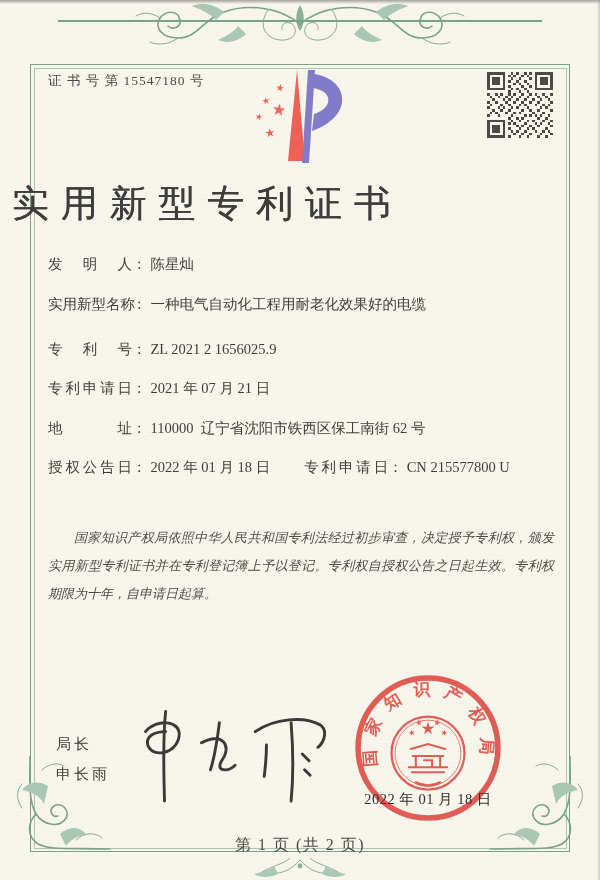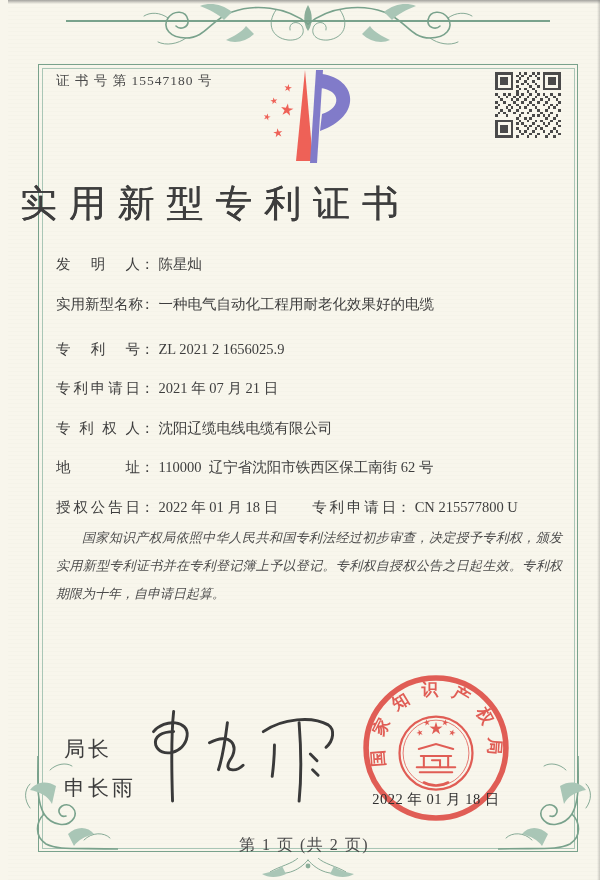--- a/index.html
+++ b/index.html
@@ -11,21 +11,20 @@
     width:600px;height:880px;position:relative;overflow:hidden;
     background:#f8f6ec;
     font-family:"Liberation Serif","DejaVu Serif",serif;
     color:var(--ink);
   }
   .page{
     position:absolute;inset:0;
     background:
       repeating-linear-gradient(0deg, rgba(120,140,120,0.025) 0 1px, rgba(0,0,0,0) 1px 4px),
       #f8f6ec;
-    margin-left: 8px;
   }
   .scan-edge-top{position:absolute;top:0;left:0;right:0;height:4px;
     background:linear-gradient(#a3a29e,rgba(163,162,158,0));z-index:9;}
   .scan-edge-right{position:absolute;top:0;right:0;bottom:0;width:3px;
     background:linear-gradient(to left,rgba(130,130,126,.4),rgba(130,130,126,0));z-index:9;}
 
   
   .frame{position:absolute;left:30px;top:64px;width:538px;height:786px;
     border:1.6px solid var(--green);z-index:1;}
   .frame-inner{position:absolute;inset:2.5px;border:1px solid var(--green-lt);}
@@ -52,21 +51,21 @@
   .f-value{white-space:pre;}
   .pair2{margin-left:34px;}
 
   
   .paras{position:absolute;left:48px;top:524px;width:506px;z-index:3;
     font-size:13px;line-height:28px;text-align:justify;color:#4c4c4c;
     font-style:italic;}
   .paras p{margin:0;text-indent:2em;}
 
   
-  .official{position:absolute;left:56px;top:735px;z-index:3;font-size:21px;letter-spacing:3px;color:#3c3c3c;}
+  .official{position:absolute;left:56px;top:735px;z-index:3;font-size:15px;letter-spacing:3px;color:#3c3c3c;}
   .official div{margin-bottom:11px;}
   .signature{position:absolute;left:122px;top:698px;width:215px;height:112px;z-index:3;}
   .sig-stroke{fill:none;stroke:#3a3a3a;stroke-width:2.6;stroke-linecap:round;stroke-linejoin:round;}
 
   .seal{position:absolute;left:352px;top:672px;width:152px;height:152px;z-index:4;opacity:.92;}
   .seal-date{position:absolute;left:358px;top:790px;width:140px;text-align:center;
     font-size:14.5px;color:#2f2f2f;z-index:5;letter-spacing:.5px;}
 
   .footer{position:absolute;left:0;right:0;top:835px;text-align:center;
     font-size:16px;letter-spacing:1.5px;color:#4a4a4a;z-index:3;}
@@ -158,23 +157,20 @@
       <span class="f-label">发明人</span><span class="f-colon">：</span><span class="f-value">陈星灿</span>
     </div>
     <div class="row first">
       <span class="f-label">实用新型名称</span><span class="f-colon">：</span><span class="f-value">一种电气自动化工程用耐老化效果好的电缆</span>
     </div>
     <div class="row">
       <span class="f-label">专利号</span><span class="f-colon">：</span><span class="f-value">ZL 2021 2 1656025.9</span>
     </div>
     <div class="row">
       <span class="f-label">专利申请日</span><span class="f-colon">：</span><span class="f-value">2021 年 07 月 21 日</span>
-    </div>
-    <div class="row">
-      <span class="f-label">专利权人</span><span class="f-colon">：</span><span class="f-value">沈阳辽缆电线电缆有限公司</span>
     </div>
     <div class="row">
       <span class="f-label">地址</span><span class="f-colon">：</span><span class="f-value">110000  辽宁省沈阳市铁西区保工南街 62 号</span>
     </div>
     <div class="row">
       <span class="f-label">授权公告日</span><span class="f-colon">：</span><span class="f-value">2022 年 01 月 18 日</span><span class="pair2"><span class="f-label">专利申请日</span><span class="f-colon">：</span><span class="f-value">CN 215577800 U</span></span>
     </div>
   </div>
 
   <div class="paras">

